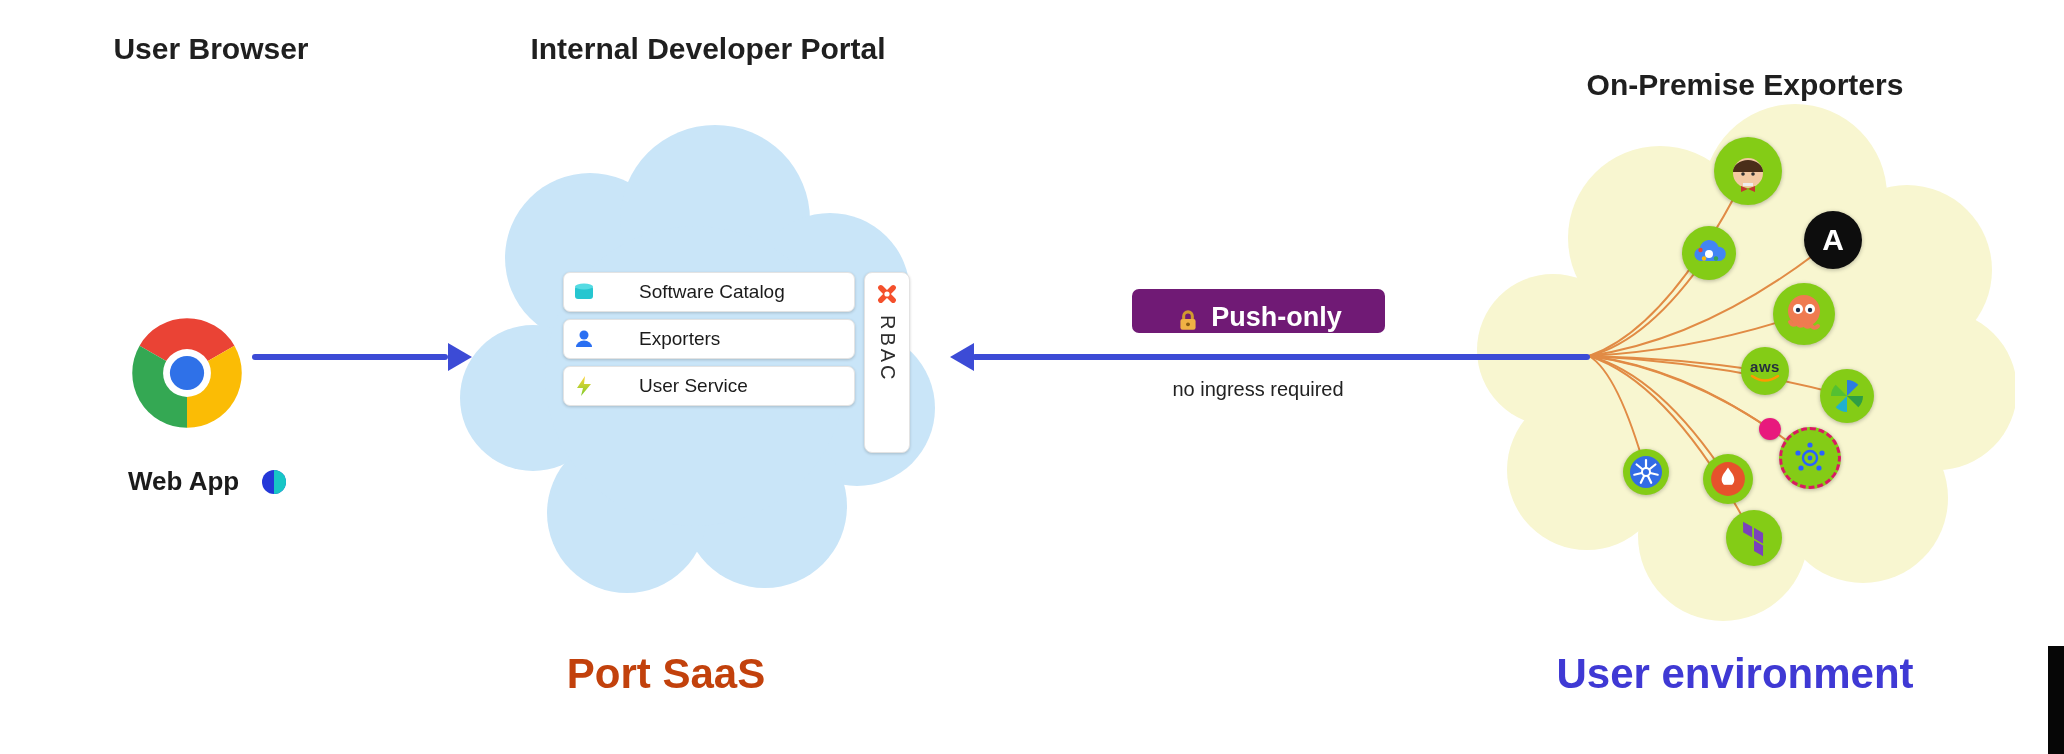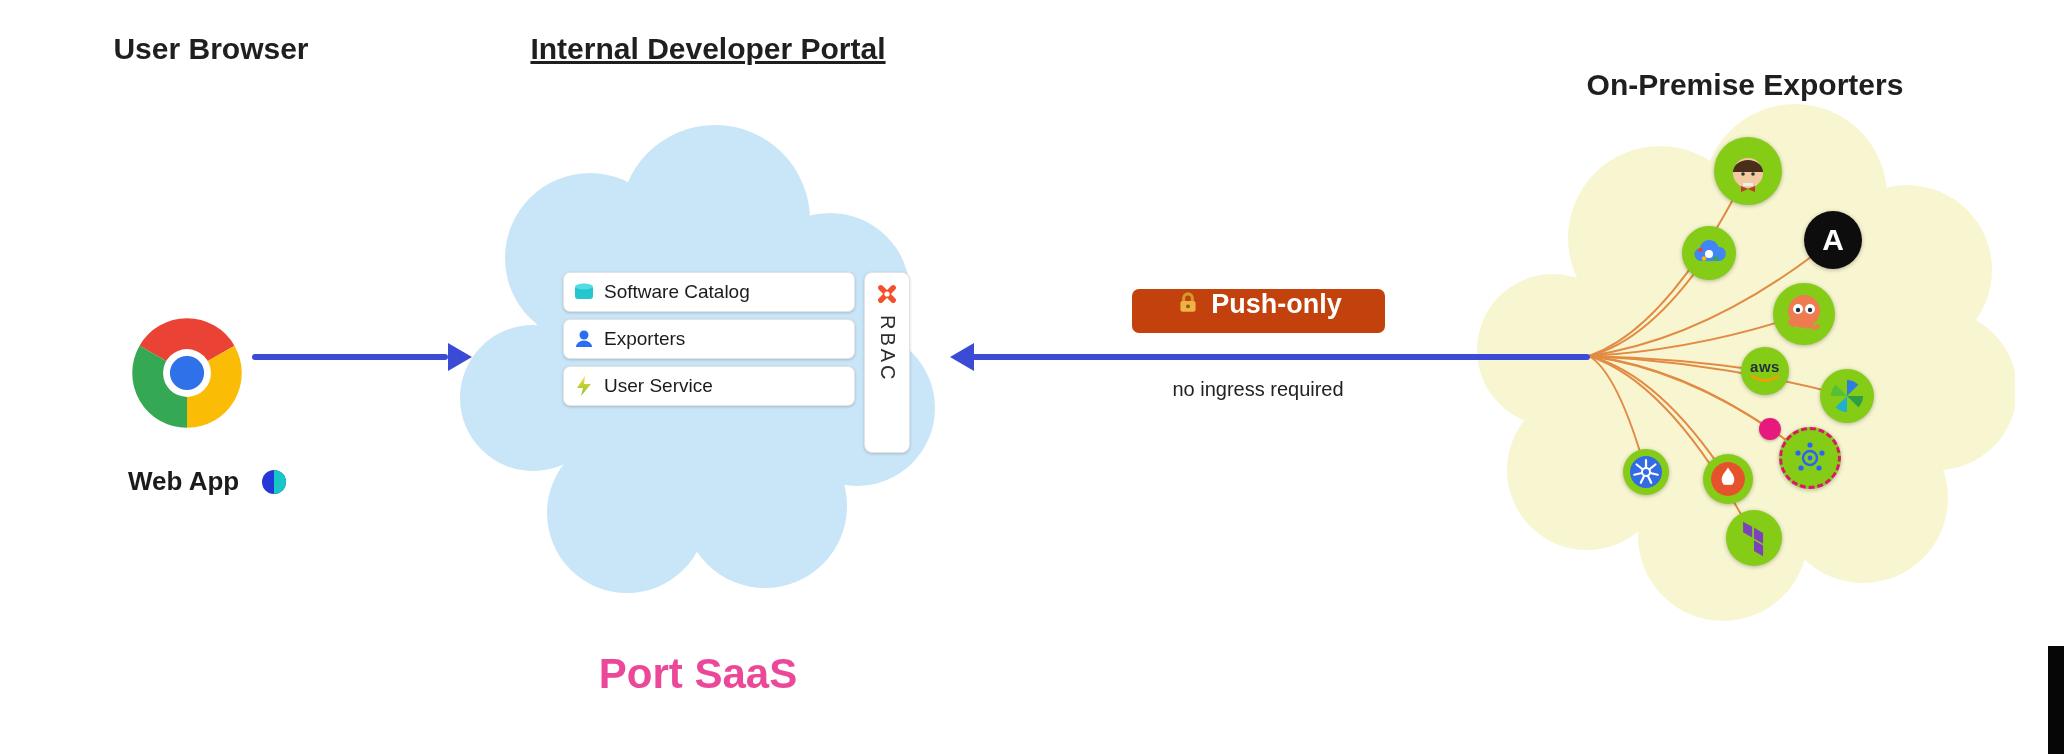--- a/index.html
+++ b/index.html
@@ -22,31 +22,31 @@
   .arrow-line{position:absolute;height:6px;background:#3c4bd6;border-radius:3px;z-index:4;}
   .arrow-head{position:absolute;width:0;height:0;z-index:4;}
   .arrow-head.right{border-top:14px solid transparent;border-bottom:14px solid transparent;border-left:24px solid #3c4bd6;}
   .arrow-head.left{border-top:14px solid transparent;border-bottom:14px solid transparent;border-right:24px solid #3c4bd6;}
   
   .feature-col{position:absolute;left:563px;top:272px;width:292px;display:flex;flex-direction:column;gap:7px;z-index:3;}
   .feature-row{
     height:40px;background:#fff;border:1px solid #e3e3e3;border-radius:7px;
     box-shadow:0 1px 3px rgba(0,0,0,.18);display:flex;align-items:center;gap:8px;padding-left:8px;box-sizing:border-box;
   }
-  .feature-label{font-size:19px;color:#1b1b1b;white-space:nowrap;}
+  .feature-label{font-size:19px;color:#1b1b1b;white-space:nowrap;margin-left:35px;}
   .rbac-panel{
     position:absolute;left:864px;top:272px;width:46px;height:181px;background:#fff;
     border:1px solid #e3e3e3;border-radius:8px;box-shadow:0 1px 3px rgba(0,0,0,.18);
     display:flex;flex-direction:column;align-items:center;padding-top:8px;box-sizing:border-box;z-index:3;
   }
   .rbac-text{writing-mode:vertical-rl;font-size:20px;color:#2d2d2d;letter-spacing:3px;margin-top:8px;}
   
   .badge{
-    position:absolute;left:1132px;top:289px;width:253px;height:44px;background:#c2410c;border-radius:7px;
-    display:flex;align-items:flex-start;justify-content:center;gap:10px;z-index:5;
+    position:absolute;left:1132px;top:289px;width:253px;height:44px;background:#701a75;border-radius:7px;
+    display:flex;align-items:flex-end;justify-content:center;gap:10px;z-index:5;
   }
   .badge-label{color:#ffffff;font-weight:bold;font-size:27px;}
   .note{
     position:absolute;left:1258px;top:378px;transform:translateX(-50%);
     font-size:20px;color:#222222;white-space:nowrap;z-index:5;
   }
   
   .node{
     position:absolute;border-radius:50%;background:#84cc16;box-shadow:0 1px 4px rgba(0,0,0,.28);
     display:flex;align-items:center;justify-content:center;z-index:3;
@@ -60,21 +60,21 @@
   .webapp{position:absolute;left:128px;top:466px;display:flex;align-items:center;gap:20px;}
   .webapp-label{font-size:26px;font-weight:bold;color:#1b1b1b;}
   .edge-bar{position:absolute;left:2048px;top:646px;width:16px;height:108px;background:#060606;z-index:6;}
 </style>
 </head>
 <body>
 
 <div class="canvas">
 
   <div class="hdr" style="left:211px;">User Browser</div>
-  <div class="hdr" style="left:708px;text-decoration:underline;">Internal Developer Portal</div>
+  <div class="hdr" style="left:708px;">Internal Developer Portal</div>
   <div class="hdr" style="left:1745px;margin-top:36px;">On-Premise Exporters</div>
 
   <div class="abs" style="left:130px;top:316px;width:114px;height:114px;z-index:3;">
     <svg width="114" height="114" viewBox="0 0 100 100">
       <circle cx="50" cy="50" r="48" fill="#ffffff"></circle>
       <path d="M50,50 L8.4,26 A48,48 0 0 1 91.6,26 Z" fill="#ea4335"></path>
       <path d="M50,50 L8.4,26 A48,48 0 0 0 50,98 Z" fill="#34a853"></path>
       <path d="M50,50 L91.6,26 A48,48 0 0 1 50,98 Z" fill="#fbbc05"></path>
       <circle cx="50" cy="50" r="21" fill="#ffffff"></circle>
       <circle cx="50" cy="50" r="15" fill="#2f71e8"></circle>
@@ -147,21 +147,21 @@
         <g transform="rotate(45 13 13)" fill="#f4502c">
           <rect x="10.3" y="1.5" width="5.4" height="23" rx="2.7"></rect>
           <rect x="1.5" y="10.3" width="23" height="5.4" rx="2.7"></rect>
         </g>
         <circle cx="13" cy="13" r="2.6" fill="#ffffff"></circle>
       </svg>
     </span>
     <span class="rbac-text">RBAC</span>
   </div>
 
-  <div class="caption" style="left:698px;color:#ec4899;">Port SaaS</div>
+  <div class="caption" style="left:666px;color:#c2410c;">Port SaaS</div>
 
   <div class="badge">
     <span style="display:inline-flex;">
       <svg width="26" height="26" viewBox="0 0 24 24">
         <path d="M8,11 V8.5 a4,4 0 0 1 8,0 V11" stroke="#d19a2f" stroke-width="2.8" fill="none"></path>
         <rect x="5" y="11" width="14" height="10" rx="2" fill="#f0b244"></rect>
         <circle cx="12" cy="16" r="1.8" fill="#8a5c14"></circle>
       </svg>
     </span>
     <span class="badge-label">Push-only</span>
@@ -297,16 +297,17 @@
   <div class="node" style="left:1726px;top:510px;width:56px;height:56px;">
     <svg width="34" height="40" viewBox="0 0 28 44">
       <g fill="#7b42bc">
         <polygon points="2,4 12,9.7 12,21.5 2,15.8"></polygon>
         <polygon points="14,10.8 24,16.5 24,28.3 14,22.6"></polygon>
         <polygon points="14,24.6 24,30.3 24,42 14,36.3"></polygon>
       </g>
     </svg>
   </div>
 
+  <div class="caption" style="left:1735px;color:#3f39d4;">User environment</div>
 
   <div class="edge-bar"></div>
 
 </div>
 
 </body></html>

